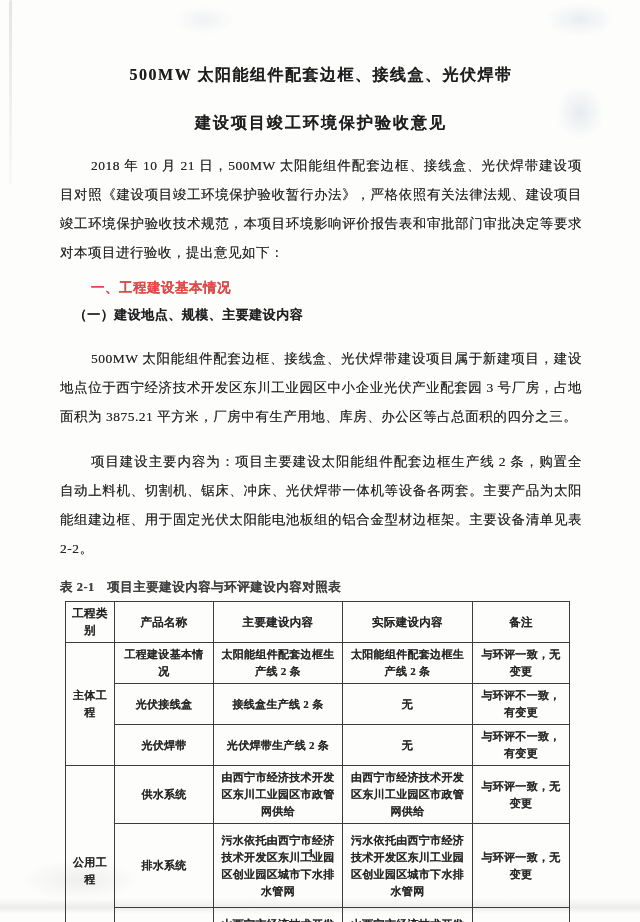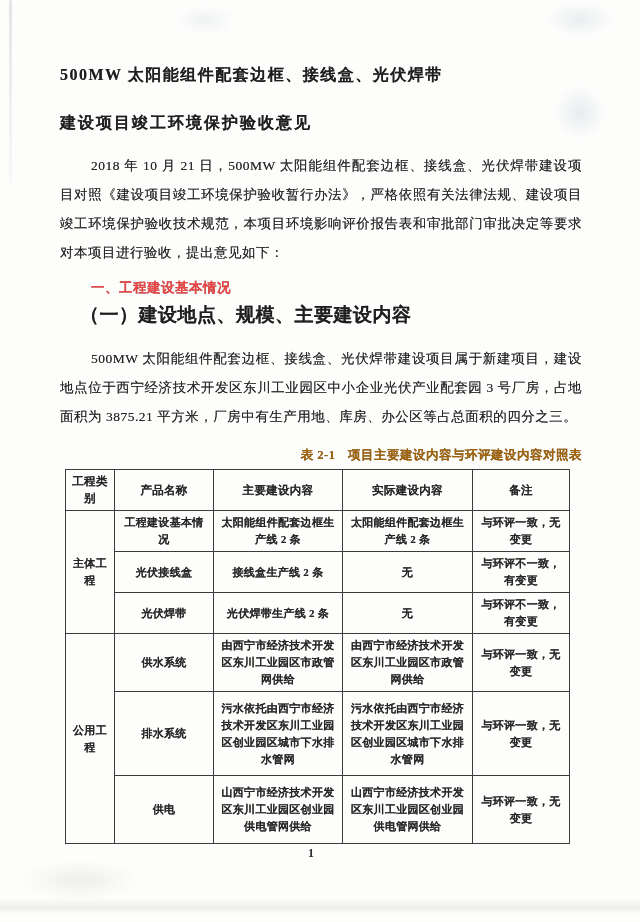--- a/index.html
+++ b/index.html
@@ -42,20 +42,21 @@
     position: absolute; left: 20px; top: 860px; width: 120px; height: 40px;
     background: radial-gradient(ellipse at center, rgba(210,212,208,0.35), rgba(210,212,208,0) 70%);
   }
 
   .content {
     position: relative;
     padding: 64px 58px 0 60px;
     text-shadow: 0 0 0.6px rgba(40,40,40,0.65);
   }
   .doc-title {
+    text-align: center;
     font-weight: bold;
     font-size: 16px;
     letter-spacing: 1.5px;
     color: #1e1e1e;
     line-height: 22px;
   }
   .doc-title.second { margin-top: 26px; letter-spacing: 2px; }
 
   .para {
     margin-top: 16px;
@@ -71,35 +72,35 @@
   .heading-1 {
     margin-top: 7px;
     font-size: 13.5px;
     font-weight: bold;
     line-height: 27px;
     text-indent: 2.3em;
     letter-spacing: 0.5px;
     color: #ef4444;
   }
   .heading-2 {
-    font-size: 19px;
+    font-size: 13px;
     font-weight: bold;
     line-height: 27px;
     text-indent: 1.05em;
     letter-spacing: 0.5px;
     color: #1e1e1e;
   }
 
   .table-caption {
     margin-top: 16px;
-    text-align: right;
+    text-align: left;
     font-size: 12.5px;
     font-weight: bold;
     letter-spacing: 0.5px;
-    color: #a16207;
+    color: #404040;
   }
   .caption-gap { display: inline-block; width: 1em; }
 
   table.compare {
     margin-top: 5px;
     margin-left: 5px;
     width: 504px;
     border-collapse: collapse;
     table-layout: fixed;
     font-size: 11px;
@@ -157,20 +158,21 @@
     <div class="doc-title second">建设项目竣工环境保护验收意见</div>
 
     <p class="para first">2018 年 10 月 21 日，500MW 太阳能组件配套边框、接线盒、光伏焊带建设项目对照《建设项目竣工环境保护验收暂行办法》，严格依照有关法律法规、建设项目竣工环境保护验收技术规范，本项目环境影响评价报告表和审批部门审批决定等要求对本项目进行验收，提出意见如下：</p>
 
     <div class="heading-1">一、工程建设基本情况</div>
 
     <div class="heading-2">（一）建设地点、规模、主要建设内容</div>
 
     <p class="para">500MW 太阳能组件配套边框、接线盒、光伏焊带建设项目属于新建项目，建设地点位于西宁经济技术开发区东川工业园区中小企业光伏产业配套园 3 号厂房，占地面积为 3875.21 平方米，厂房中有生产用地、库房、办公区等占总面积的四分之三。</p>
 
+    <p class="para">项目建设主要内容为：项目主要建设太阳能组件配套边框生产线 2 条，购置全自动上料机、切割机、锯床、冲床、光伏焊带一体机等设备各两套。主要产品为太阳能组建边框、用于固定光伏太阳能电池板组的铝合金型材边框架。主要设备清单见表 2-2。</p>
 
     <div class="table-caption"><span>表 2-1</span><span class="caption-gap"></span><span>项目主要建设内容与环评建设内容对照表</span></div>
 
     <table class="compare">
       <colgroup>
         <col class="c-cat">
           <col class="c-prod">
           <col class="c-eia">
           <col class="c-act">
           <col class="c-rem">

